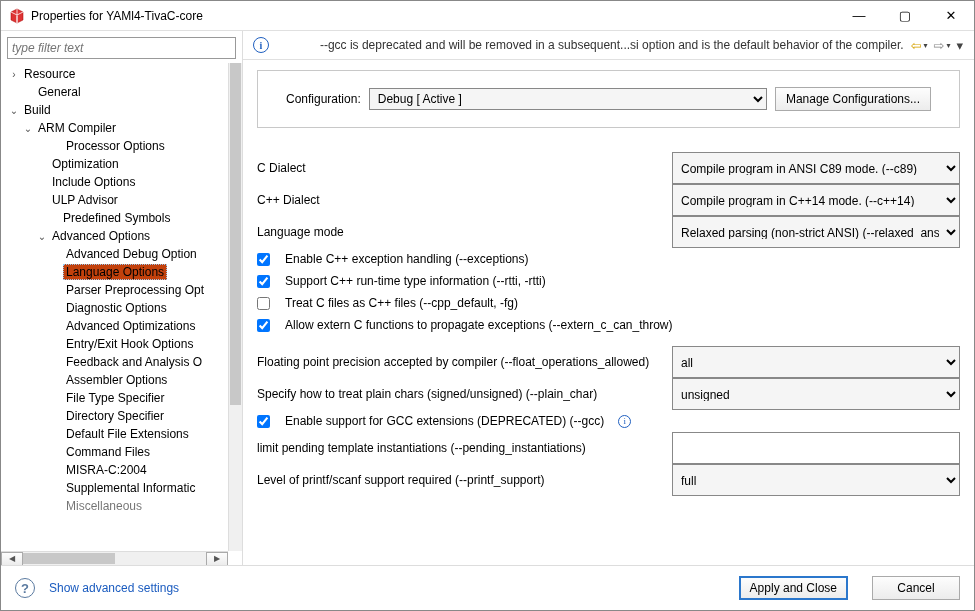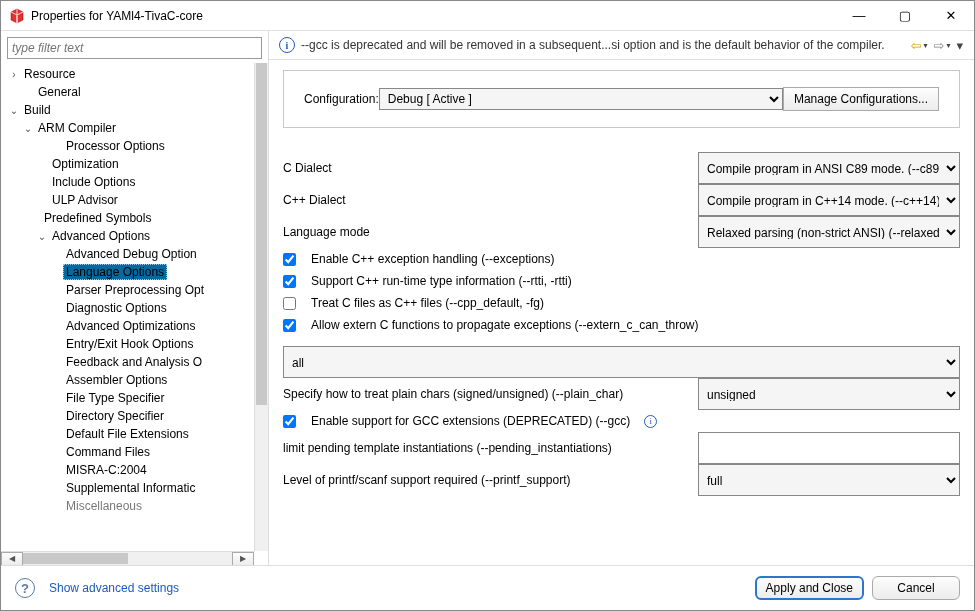--- a/index.html
+++ b/index.html
@@ -25,21 +25,21 @@
 .titlebar .icon { width: 16px; height: 16px; margin-right: 6px; display:flex;align-items:center;justify-content:center;}
 .titlebar .title { flex: 1; font-size: 12px; }
 .titlebar .winbtns { display: flex; }
 .titlebar .winbtn { width: 46px; height: 30px; display: flex; align-items: center; justify-content: center; font-size: 13px; cursor: default; }
 .body {
   flex: 1;
   display: flex;
   min-height: 0;
 }
 .leftpane {
-  width: 268px;
+  width: 242px;
   border-right: 1px solid #ddd;
   display: flex;
   flex-direction: column;
   min-height: 0;
 }
 .filterbox {
   margin: 6px 6px 4px 6px;
 }
 .filterbox input {
   width: 100%;
@@ -66,21 +66,21 @@
   align-items: center;
   height: 18px;
   padding-right: 2px;
   white-space: nowrap;
   cursor: default;
 }
 .tree .arrow { width: 14px; text-align: center; color: #555; font-size: 10px;}
 .tree .arrow.open::before { content: "⌄"; }
 .tree .arrow.closed::before { content: "›"; }
 .tree .label { padding: 1px 3px; }
-.tree .item.selected .label { background: #0369a1; border: 1px dotted #99c8ee; padding: 0 2px; }
+.tree .item.selected .label { background: #c2410c; border: 1px dotted #99c8ee; padding: 0 2px; }
 .vscroll {
   position: absolute;
   top:0;right:0;bottom:14px;width:14px;
   background:#f0f0f0;
   border-left:1px solid #ddd;
 }
 .vscroll .thumb { position:absolute; left:1px;right:1px; top:0; height:70%; background:#c8c8c8; }
 .hscroll {
   position:absolute; left:0;right:14px;bottom:0;height:14px;
   background:#f0f0f0;
@@ -104,39 +104,39 @@
   padding:6px 10px;
   gap:6px;
   border-bottom:1px solid #e0e0e0;
 }
 .warnbar .info-icon {
   width:16px;height:16px;border-radius:50%;
   border:1.5px solid #2060c0;color:#2060c0;
   display:flex;align-items:center;justify-content:center;
   font-size:10px;font-weight:bold;font-family:Georgia,serif;
 }
-.warnbar .msg { flex:1; font-size:12px; color:#333; }
+.warnbar .msg { flex:1; font-size:12px; color:#333;text-align:right; }
 .navbtns { display:flex; gap:2px; align-items:center; }
 .arrowbtn { font-size:13px;line-height:1; cursor:default; padding:0 1px;}
 .arrowbtn.yellow { color:#d6a100; }
 .arrowbtn.gray { color:#888; }
 .arrowbtn.dark { color:#444; }
 .smalldrop { font-size:8px;color:#444;margin-left:-1px;margin-right:3px;}
 
 .content {
   flex:1;
   overflow:auto;
   padding:10px 14px 10px 14px;
 }
 .configbox {
   border:1px solid #c8c8c8;
-  padding:16px 20px;
+  padding:16px 28px;
   display:flex;
   align-items:center;
-  gap:0;
+  gap:8px;
   margin-bottom:24px;
 }
 .configbox label { font-size:12px; }
 .configbox select {
   flex:1; height:22px; border:1px solid #888; background:#f5f5f5; font-size:12px; padding:1px 4px;
 }
 .btn {
   height:24px; padding:0 10px; border:1px solid #aaa; background:linear-gradient(#fdfdfd,#ececec);
   font-size:12px; cursor:default; display:inline-flex;align-items:center;text-align:center;
 }
@@ -165,21 +165,21 @@
   display:flex;
   align-items:center;
 }
 .help-icon {
   width:20px;height:20px;border:1.5px solid #5a7aa0;border-radius:50%;
   color:#5a7aa0;display:flex;align-items:center;justify-content:center;
   font-size:13px;font-weight:bold;margin-right:14px;
 }
 .footer .link { color:#1a5bbf; font-size:12px; cursor:default;}
 .footer .spacer { flex:1; }
-.footer .btn { min-width:88px; justify-content:center; margin-left:8px;border-radius:6px;}
+.footer .btn { min-width:88px; justify-content:center; margin-left:24px;}
 
 .cube-icon svg { width:16px;height:16px; }
 </style>
 </head>
 <body>
 
 <div class="titlebar">
   <span class="icon cube-icon">
     <svg viewBox="0 0 16 16">
         <path d="M8 1l6 3v8l-6 3-6-3V4z" fill="#d33" stroke="#a00" stroke-width="0.5"></path>
@@ -223,21 +223,21 @@
           </div>
         <div class="item" style="padding-left:48px">
             <span class="label">Optimization</span>
           </div>
         <div class="item" style="padding-left:48px">
             <span class="label">Include Options</span>
           </div>
         <div class="item" style="padding-left:48px">
             <span class="label">ULP Advisor</span>
           </div>
-        <div class="item" style="padding-left:40px">
+        <div class="item" style="padding-left:59px">
             <span class="label">Predefined Symbols</span>
           </div>
         <div class="item" style="padding-left:34px">
             <span class="arrow open"></span>
             <span class="label">Advanced Options</span>
           </div>
         <div class="item" style="padding-left:62px">
             <span class="label">Advanced Debug Option</span>
           </div>
         <div class="item selected" style="padding-left:62px">
@@ -343,20 +343,21 @@
         <input type="checkbox" style="">
         <span class="lbl">Treat C files as C++ files (--cpp_default, -fg)</span>
       </div>
       <div class="row check">
         <input type="checkbox" checked="" style="">
         <span class="lbl">Allow extern C functions to propagate exceptions (--extern_c_can_throw)</span>
       </div>
 
       <div class="spacer12"></div>
       <div class="row">
+        <span class="lbl">Floating point precision accepted by compiler (--float_operations_allowed)</span>
         <div class="ctrl"><select><option>all</option></select></div>
       </div>
       <div class="row">
         <span class="lbl">Specify how to treat plain chars (signed/unsigned) (--plain_char)</span>
         <div class="ctrl"><select><option>unsigned</option></select></div>
       </div>
 
       <div class="row check">
         <input type="checkbox" checked="" style="">
         <span class="lbl">Enable support for GCC extensions (DEPRECATED) (--gcc)</span>

